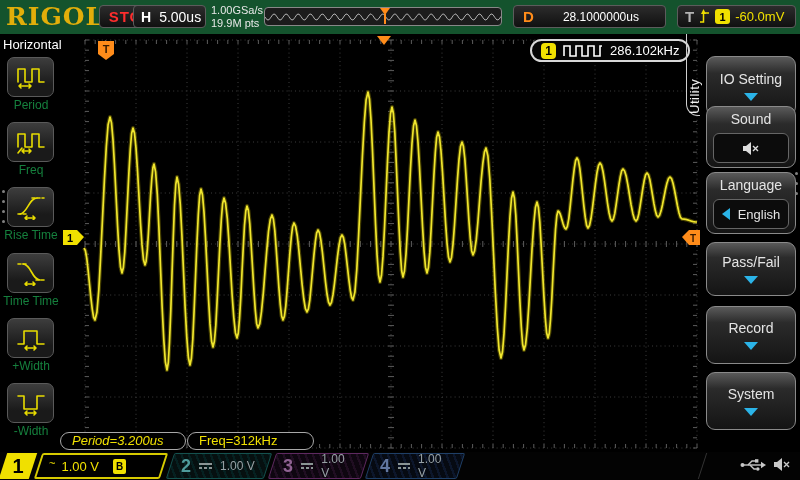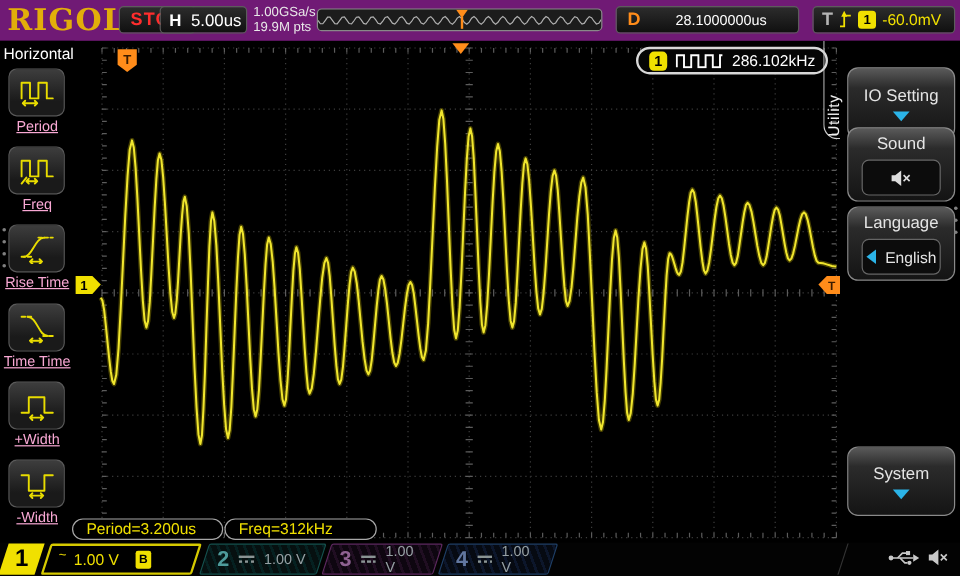--- a/index.html
+++ b/index.html
@@ -1,21 +1,21 @@
 <!DOCTYPE html>
 <html><head>
 <meta charset="utf-8">
 <style>
   * { margin:0; padding:0; box-sizing:border-box; }
   html,body { background:#000; }
   .scope { position:relative; width:800px; height:480px; background:#000; overflow:hidden;
            font-family:"Liberation Sans", sans-serif; }
 
   
-  .topbar { position:absolute; left:0; top:0; width:800px; height:34px; background:#701a75; }
+  .topbar { position:absolute; left:0; top:0; width:800px; height:34px; background:#14532d; }
   .logo { position:absolute; left:6px; top:2px; font-family:"DejaVu Serif", serif;
           font-weight:900; font-size:25px; color:#e2ae0a; letter-spacing:1px; }
   .tb-box { position:absolute; height:23px; top:5px; background:linear-gradient(#2c2c2c,#101010);
             border:1px solid #5c5c5c; border-radius:4px; display:flex; align-items:center; }
   .stop { left:99px; width:64px; justify-content:center; font-weight:bold; font-size:15px;
           color:#ff2d2d; letter-spacing:1px; cursor:default; }
   .hbox { left:133px; width:73px; padding:0 7px; gap:8px; }
   .hletter { color:#fff; font-weight:bold; font-size:14px; }
   .hval { color:#fff; font-size:14px; margin-left:auto; }
   .srate { position:absolute; left:211px; top:4px; color:#e8e8e8; font-size:11px; line-height:13px; }
@@ -31,54 +31,54 @@
   .tsrc { width:15px; height:15px; background:#f0e000; border-radius:3px; color:#000;
           font-weight:bold; font-size:11px; display:flex; align-items:center; justify-content:center; }
   .tlev { color:#f0e000; font-size:13px; }
 
   
   .leftmenu { position:absolute; left:0; top:34px; width:62px; height:418px; background:#000; }
   .lm-title { color:#fff; font-size:13px; padding:3px 0 0 3px; }
   .lm-item { position:absolute; left:0; width:62px; text-align:center; cursor:default; }
   .lm-btn { width:47px; height:40px; margin-left:7px; border:1px solid #5a5a5a; border-radius:7px;
             background:linear-gradient(#3d3d3d,#1a1a1a 70%); display:flex; align-items:center; justify-content:center; }
-  .lm-label { color:#f9a8d4; font-size:12px; margin-top:1px;text-decoration:underline; }
+  .lm-label { color:#15803d; font-size:12px; margin-top:1px; }
   .lm-icon { stroke:#e8dc00; fill:none; stroke-width:1.6; stroke-linecap:round; stroke-linejoin:round; }
   .lm-dots { position:absolute; left:2px; top:156px; }
   .lm-dots i, .rm-dots i { display:block; width:3px; height:3px; border-radius:50%; background:#808080; margin-bottom:7px; }
 
   
   #scope-svg { position:absolute; left:62px; top:35px; }
   .freqbadge { position:absolute; left:530px; top:39px; height:23px; background:#050505;
                border:2px solid #d8d8d8; border-radius:12px; display:flex; align-items:center;
                gap:7px; padding:0 9px; }
   .fb-ch { width:15px; height:16px; background:#f0e000; border-radius:4px; color:#000;
            font-weight:bold; font-size:12px; display:flex; align-items:center; justify-content:center; }
   .fb-val { color:#fff; font-size:13px; }
   .meas { position:absolute; top:432px; height:18px; border:1px solid #a8a8a8; border-radius:9px;
           background:#000; color:#f0e000; font-size:13px; line-height:16px; padding:0 11px; }
-  .meas1 { left:60px; width:126px; }
+  .meas1 { left:60px; width:126px;font-style:italic; }
   .meas2 { left:187px; width:127px; }
 
   
   .rightmenu { position:absolute; left:700px; top:34px; width:100px; height:418px; background:#000; }
   .rm-outline { position:absolute; left:-14px; top:0; width:14px; height:82px;
                 border-left:1.5px solid #cfcfcf; border-bottom:1.5px solid #cfcfcf;
                 border-bottom-left-radius:12px; }
   .rm-tab { position:absolute; left:-13px; top:16px; height:64px; writing-mode:vertical-rl;
             transform:rotate(180deg); color:#f0f0f0; font-size:13px; letter-spacing:0.5px; }
   .rm-btn { position:absolute; left:6px; width:90px; border:1px solid #8a8a8a; border-radius:9px;
             background:linear-gradient(180deg,#5a5a5a 0%,#2b2b2b 28%,#141414 100%);
             color:#e4e4e4; font-size:14px; display:flex; flex-direction:column;
             align-items:center; justify-content:center; gap:6px; cursor:default; }
   .tri-down { width:0; height:0; border-left:7px solid transparent; border-right:7px solid transparent;
               border-top:8px solid #2bb4e8; }
   .tri-left { width:0; height:0; border-top:6px solid transparent; border-bottom:6px solid transparent;
               border-right:8px solid #2bb4e8; }
-  .rm-inner { width:66px; height:30px; background:#0c0c0c; border:1px solid #666; border-radius:6px;
+  .rm-inner { width:76px; height:30px; background:#0c0c0c; border:1px solid #666; border-radius:6px;
               display:flex; align-items:center; justify-content:center; gap:8px; font-size:13px; }
   .rm-dots { position:absolute; left:95px; top:138px; }
 
   
   .chbar { position:absolute; left:0; top:452px; width:800px; height:28px; background:#030303; }
   .skew { transform:skewX(-18deg); transform-origin:50% 50%; }
   .unskew { transform:skewX(18deg); display:flex; align-items:center; height:100%; }
   .ch1-tab { position:absolute; left:3px; top:1px; width:30px; height:26px; background:#f0e000; }
   .ch1-tab .unskew { justify-content:center; color:#000; font-weight:bold; font-size:20px; }
   .ch1-box { position:absolute; left:38px; top:1px; width:126px; height:26px; background:#000;
@@ -279,21 +279,29 @@
     </div>
 
     <div class="rm-btn" style="top:138px;height:62px">
       <span>Language</span>
       <div class="rm-inner">
         <i class="tri-left"></i>
         <span>English</span>
       </div>
     </div>
 
-
+    <div class="rm-btn" style="top:208px;height:54px">
+      <span>Pass/Fail</span>
+      <i class="tri-down"></i>
+    </div>
+
+    <div class="rm-btn" style="top:272px;height:58px">
+      <span>Record</span>
+      <i class="tri-down"></i>
+    </div>
 
     <div class="rm-btn" style="top:338px;height:58px">
       <span>System</span>
       <i class="tri-down"></i>
     </div>
 
     <div class="rm-dots">
         <i></i>
         <i></i>
         <i></i>

